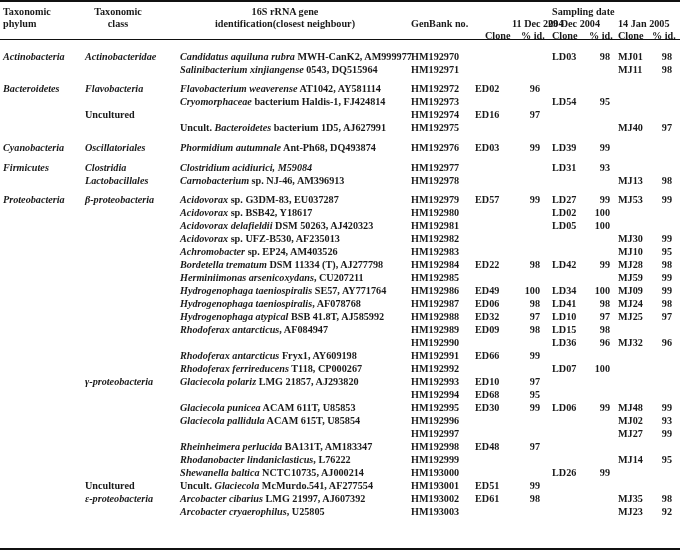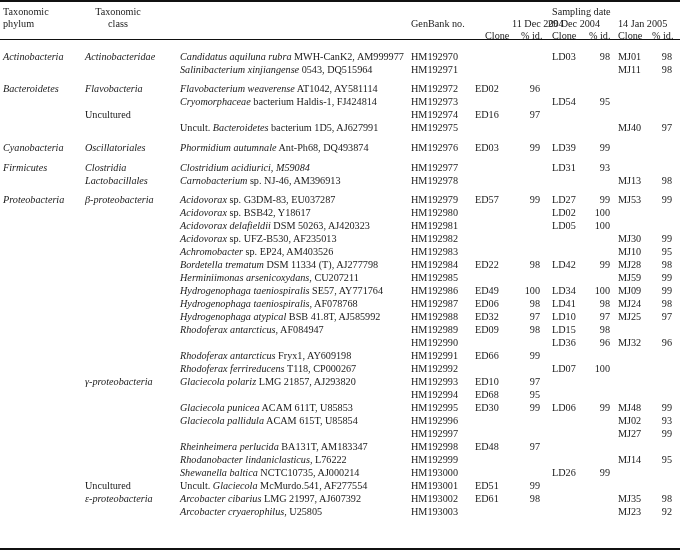--- a/index.html
+++ b/index.html
@@ -1,17 +1,17 @@
 <!DOCTYPE html>
 <html><head>
 <meta charset="utf-8">
 <style>
   html, body { margin:0; padding:0; background:#ffffff; }
   body { width:680px; height:557px; overflow:hidden; font-family:"Liberation Serif","DejaVu Serif",serif; color:#1a1a1a; font-size:10.2px; }
-  .wrap { position:relative; width:680px; height:557px; }
+  .wrap { position:relative; width:680px; height:557px;font-weight:bold; }
   .rule { position:absolute; left:0; width:680px; background:#111; }
   .rule.top { top:0; height:2px; }
   .rule.mid { top:39px; height:1px; }
   .rule.bot { top:548px; height:2px; }
   .hd { position:absolute; line-height:12px; white-space:nowrap; }
   .row { position:absolute; left:0; width:680px; height:13px; line-height:13px; white-space:nowrap; }
   .c { position:absolute; top:0; }
   .phylum { left:3px; font-style:italic; }
   .cls { left:85px; }
   .cls.it { font-style:italic; }
@@ -32,20 +32,24 @@
   <div class="rule top"></div>
 
   <div class="hd" style="left:3px;top:6px;">
     <div>Taxonomic</div>
     <div>phylum</div>
   </div>
   <div class="hd" style="left:88px;top:6px;text-align:center;width:60px;">
     <div>Taxonomic</div>
     <div>class</div>
   </div>
+  <div class="hd" style="left:190px;top:6px;text-align:center;width:190px;">
+    <div>16S rRNA gene</div>
+    <div>identification(closest neighbour)</div>
+  </div>
   <div class="hd" style="left:411px;top:18px;">GenBank no.</div>
   <div class="hd" style="left:552px;top:6px;text-align:right;">Sampling date</div>
   <div class="hd" style="left:472px;top:18px;margin-left:40px;">11 Dec 2004</div>
   <div class="hd" style="left:548px;top:18px;">29 Dec 2004</div>
   <div class="hd" style="left:618px;top:18px;">14 Jan 2005</div>
   <div class="hd" style="left:485px;top:30px;">Clone</div>
   <div class="hd" style="left:521px;top:30px;">% id.</div>
   <div class="hd" style="left:552px;top:30px;">Clone</div>
   <div class="hd" style="left:589px;top:30px;">% id.</div>
   <div class="hd" style="left:618px;top:30px;">Clone</div>

